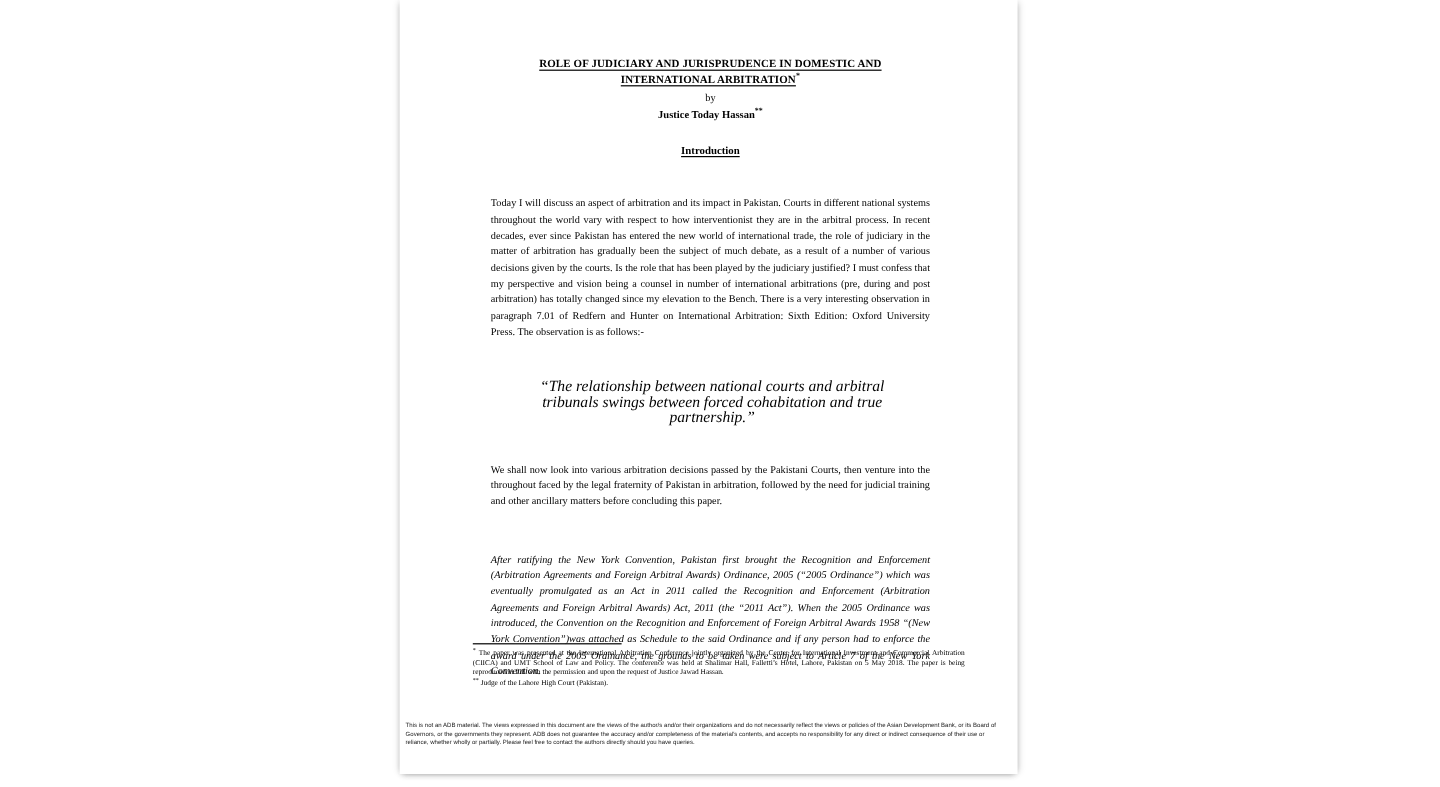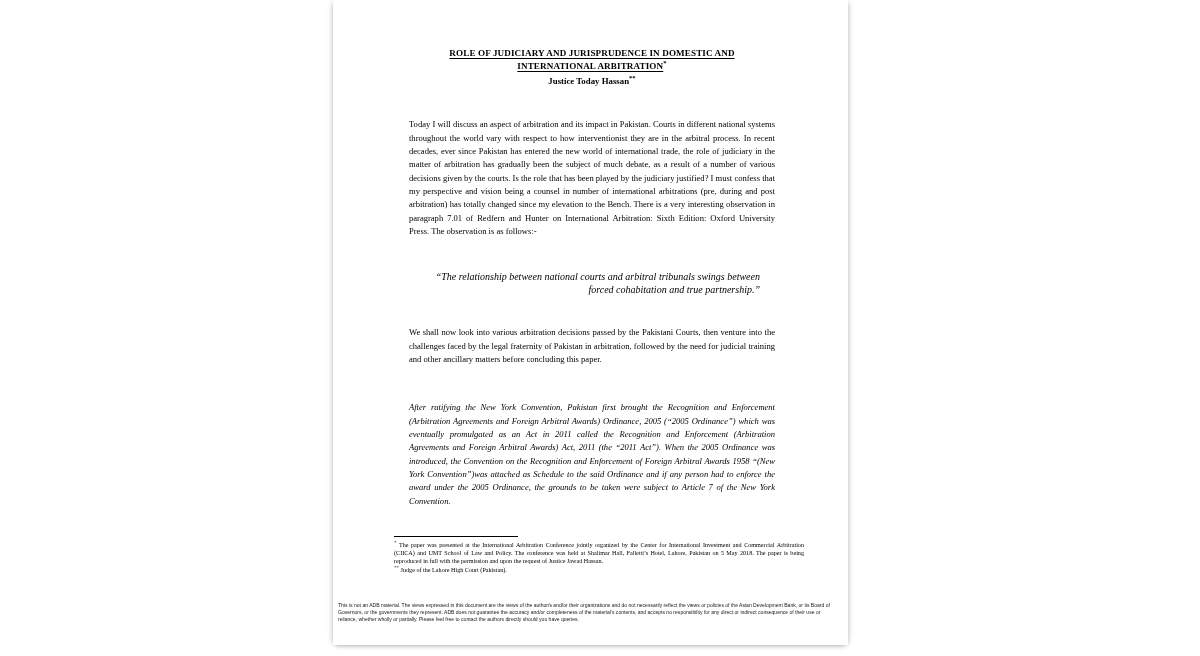--- a/index.html
+++ b/index.html
@@ -111,24 +111,24 @@
   .para-intro  { padding-top: 16px; }
   .para-after-quote { padding-top: 15px; }
   .para-after-role  { padding-top: 20px; font-style: italic; }
 
   
   .quote {
     margin: 0;
     padding-top: 16px;
     padding-left: 33px;
     padding-right: 30px;
-    font-size: 10px;
+    font-size: 13px;
     font-style: italic;
     line-height: 13.4px;
-    text-align: right;
+    text-align: center;
     color: #000;
   }
 
   
   .footnote-area {
     position: absolute;
     left: 61px;
     top: 536px;
     width: 410px;
   }
@@ -175,29 +175,31 @@
 
   <div id="page-sheet">
 
     <div class="content">
 
       <h1 class="doc-title">
           <span class="title-line">ROLE OF JUDICIARY AND JURISPRUDENCE IN DOMESTIC AND</span>
           <span class="title-line"><span>INTERNATIONAL ARBITRATION</span><sup class="marker">*</sup></span>
         </h1>
 
+      <p class="byline-by">by</p>
 
       <p class="byline-author"><span>Justice Today Hassan</span><sup class="marker">**</sup></p>
 
+      <h2 class="section-heading heading-intro">Introduction</h2>
 
       <p class="para para-intro">Today I will discuss an aspect of arbitration and its impact in Pakistan. Courts in different national systems throughout the world vary with respect to how interventionist they are in the arbitral process. In recent decades, ever since Pakistan has entered the new world of international trade, the role of judiciary in the matter of arbitration has gradually been the subject of much debate, as a result of a number of various decisions given by the courts. Is the role that has been played by the judiciary justified? I must confess that my perspective and vision  being a counsel in number of international arbitrations (pre, during and post arbitration) has totally changed since my elevation to the Bench. There is a very interesting observation in paragraph 7.01 of Redfern and Hunter on International Arbitration: Sixth Edition: Oxford University Press. The observation is as follows:-</p>
 
       <blockquote class="quote">“The relationship between national courts and arbitral tribunals swings between forced cohabitation and true partnership.”</blockquote>
 
-      <p class="para para-after-quote">We shall now look into various arbitration decisions passed by the Pakistani Courts, then venture into the challenges faced by the legal fraternity of Pakistan in arbitration, followed by the need for judicial training and other ancillary matters before concluding this paper.</p>
+      <p class="para para-after-quote">We shall now look into various arbitration decisions passed by the Pakistani Courts, then venture into the throughout faced by the legal fraternity of Pakistan in arbitration, followed by the need for judicial training and other ancillary matters before concluding this paper.</p>
 
 
       <p class="para para-after-role">After ratifying the New York Convention, Pakistan first brought the Recognition and Enforcement (Arbitration Agreements and Foreign Arbitral Awards) Ordinance, 2005 (“2005 Ordinance”) which was eventually promulgated as an Act in 2011 called the Recognition and Enforcement (Arbitration Agreements and Foreign Arbitral Awards) Act, 2011 (the “2011 Act”). When the 2005 Ordinance was introduced, the Convention on the Recognition and Enforcement of Foreign Arbitral Awards 1958 “(New York Convention”)was attached as Schedule to the said Ordinance and if any person had to enforce the award under the 2005 Ordinance, the grounds to be taken were subject to Article 7 of the New York Convention.</p>
 
     </div>
 
     <div class="footnote-area">
       <hr class="footnote-rule">
 
       <p class="footnote footnote-1"><sup class="fn-marker">*</sup> <span>The paper was presented at the International Arbitration Conference jointly organized by the Center for International Investment and Commercial Arbitration (CIICA) and UMT School of Law and Policy. The conference was held at Shalimar Hall, Falletti’s Hotel, Lahore, Pakistan on 5 May 2018. The paper is being reproduced in full with the permission and upon the request of Justice Jawad Hassan.</span></p>

